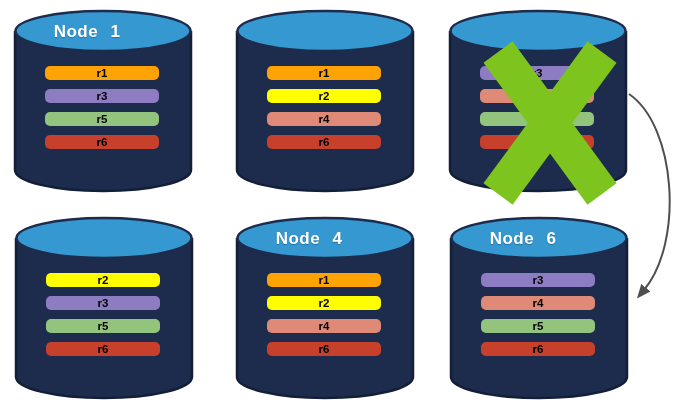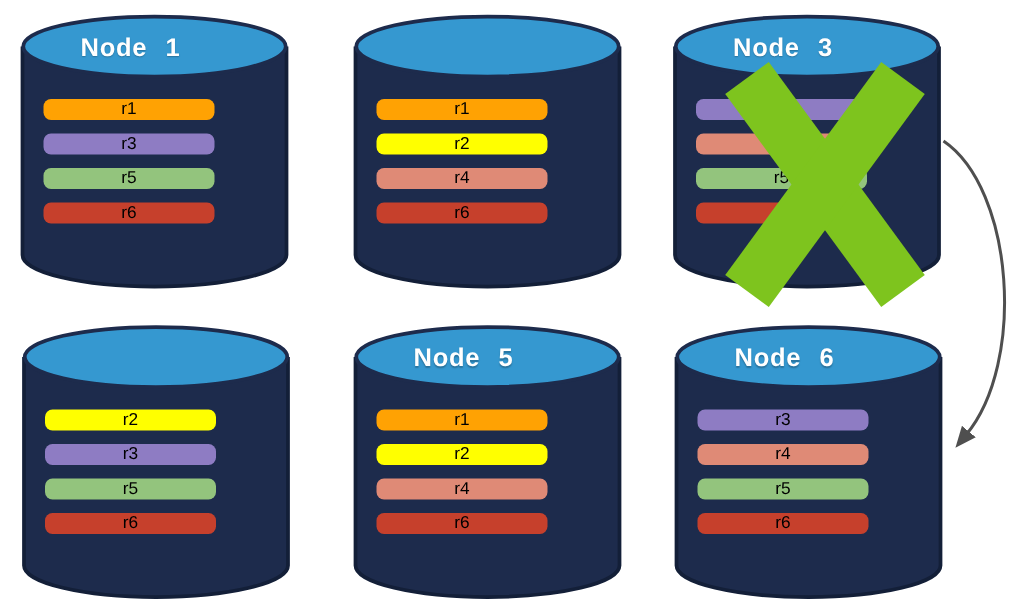--- a/index.html
+++ b/index.html
@@ -8,23 +8,23 @@
     font-family:"Liberation Sans","DejaVu Sans",sans-serif;
   }
   .node{position:absolute;width:148px;height:186px;}
   .node svg.cyl{position:absolute;left:0;top:0;width:180px;height:186px;}
   .node-title{
     position:absolute;left:0;top:14px;width:100%;text-align:center;
     color:#ffffff;font-size:17px;font-weight:bold;letter-spacing:.5px;word-spacing:7px;
     text-shadow:0 1px 1px rgba(0,0,0,.25);
   }
   .bar{
-    position:absolute;left:16px;width:114px;height:14px;border-radius:5px;
+    position:absolute;left:32px;width:114px;height:14px;border-radius:5px;
     display:flex;align-items:center;justify-content:center;
-    font-size:11.5px;font-weight:normal;color:#000;line-height:14px;
+    font-size:11.5px;font-weight:bold;color:#000;line-height:14px;
   }
   .bar.b0{top:58px}.bar.b1{top:81px}.bar.b2{top:104px}.bar.b3{top:127px}
   .x-mark{position:absolute;left:478px;top:46px;width:144px;height:156px;overflow:visible;}
   .x-mark svg{overflow:visible;}
   .arrow-layer{position:absolute;left:0;top:0;width:676px;height:402px;pointer-events:none;}
 </style>
 </head>
 <body>
 
 <div class="stage">
@@ -56,42 +56,41 @@
     <div class="bar b0" style="background-color: rgb(255, 162, 3);">r1</div>
     <div class="bar b1" style="background-color: rgb(255, 255, 0);">r2</div>
     <div class="bar b2" style="background-color: rgb(223, 138, 118);">r4</div>
     <div class="bar b3" style="background-color: rgb(198, 64, 44);">r6</div>
   </div>
 
   <div class="node" style="left:448px;top:8px">
     <svg class="cyl" viewBox="0 0 180 186">
         <use href="#cyl-shape"></use>
       </svg>
-    <div class="node-title">Node 3</div>
     <div class="bar b0" style="background-color: rgb(142, 124, 195);">r3</div>
     <div class="bar b1" style="background-color: rgb(223, 138, 118);">r4</div>
     <div class="bar b2" style="background-color: rgb(147, 196, 125);">r5</div>
     <div class="bar b3" style="background-color: rgb(198, 64, 44);">r6</div>
   </div>
 
   <div class="node" style="left:14px;top:215px">
     <svg class="cyl" viewBox="0 0 180 186">
         <use href="#cyl-shape"></use>
       </svg>
     <div class="bar b0" style="background-color: rgb(255, 255, 0);">r2</div>
     <div class="bar b1" style="background-color: rgb(142, 124, 195);">r3</div>
     <div class="bar b2" style="background-color: rgb(147, 196, 125);">r5</div>
     <div class="bar b3" style="background-color: rgb(198, 64, 44);">r6</div>
   </div>
 
   <div class="node" style="left:235px;top:215px">
     <svg class="cyl" viewBox="0 0 180 186">
         <use href="#cyl-shape"></use>
       </svg>
-    <div class="node-title">Node 5</div>
+    <div class="node-title">Node 4</div>
     <div class="bar b0" style="background-color: rgb(255, 162, 3);">r1</div>
     <div class="bar b1" style="background-color: rgb(255, 255, 0);">r2</div>
     <div class="bar b2" style="background-color: rgb(223, 138, 118);">r4</div>
     <div class="bar b3" style="background-color: rgb(198, 64, 44);">r6</div>
   </div>
 
   <div class="node" style="left:449px;top:215px">
     <svg class="cyl" viewBox="0 0 180 186">
         <use href="#cyl-shape"></use>
       </svg>

